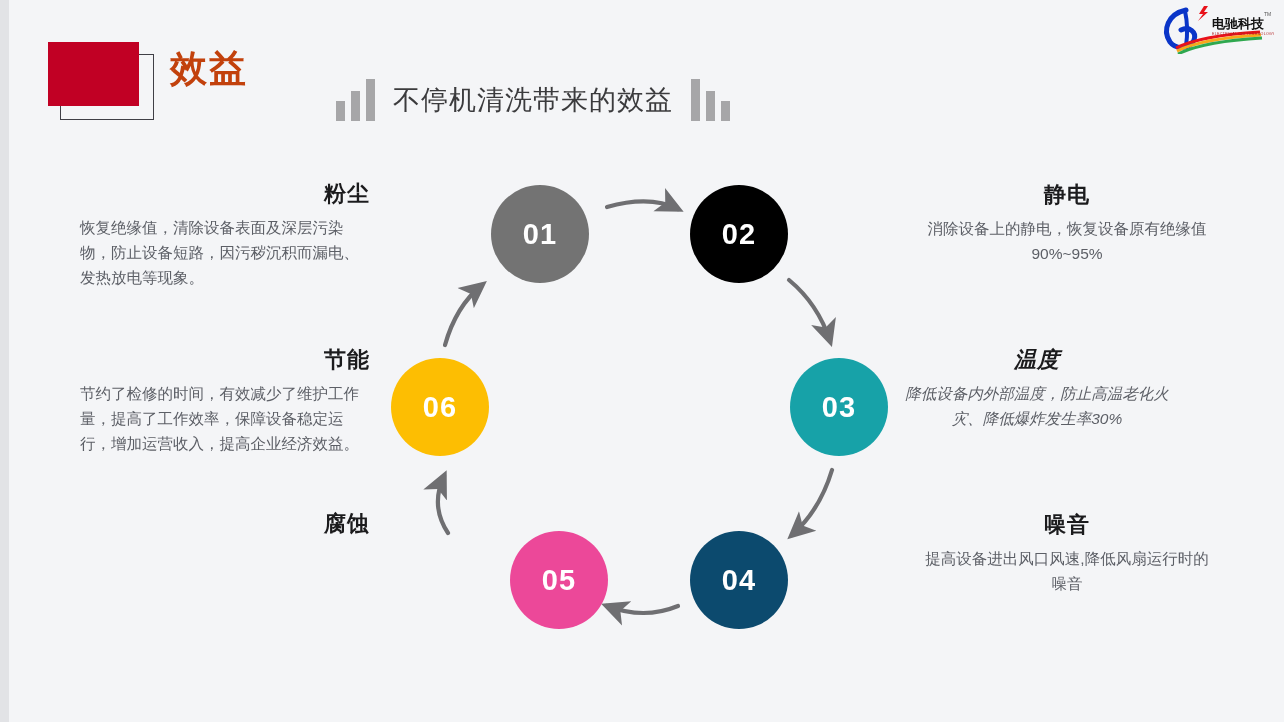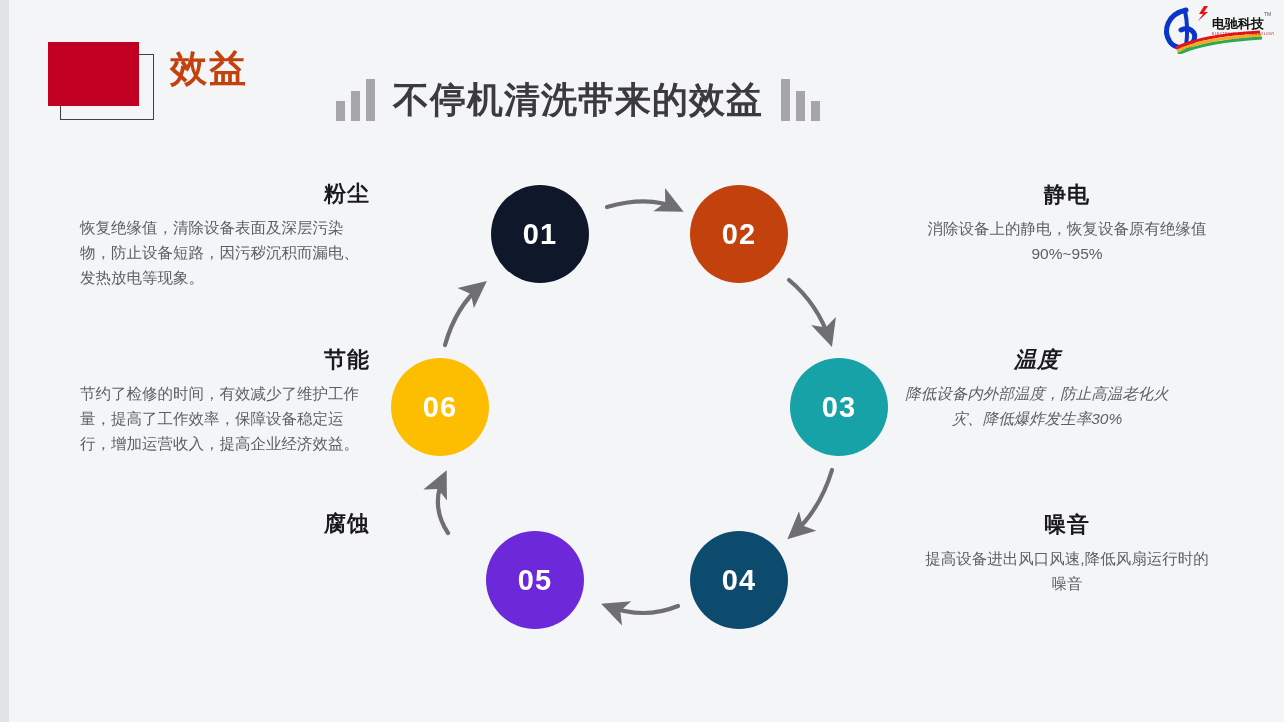--- a/index.html
+++ b/index.html
@@ -70,22 +70,22 @@
     gap: 6px;
   }
   .bars span { display: block; width: 9px; background: #a6a6a8; }
   .bars.asc span:nth-child(1) { height: 20px; }
   .bars.asc span:nth-child(2) { height: 30px; }
   .bars.asc span:nth-child(3) { height: 42px; }
   .bars.desc span:nth-child(1) { height: 42px; }
   .bars.desc span:nth-child(2) { height: 30px; }
   .bars.desc span:nth-child(3) { height: 20px; }
   .main-title {
-    font-size: 36px;
-    font-weight: 700;
+    font-size: 27px;
+    font-weight: 400;
     color: #3b3b3d;
     letter-spacing: 1px;
     margin: 0 18px;
     line-height: 1;
     white-space: nowrap;
   }
 
   
   .logo {
     position: absolute;
@@ -99,25 +99,25 @@
     width: 98px; height: 98px;
     border-radius: 50%;
     display: flex;
     align-items: center;
     justify-content: center;
     color: #ffffff;
     font-size: 29px;
     font-weight: 700;
     letter-spacing: 1px;
   }
-  .c01 { left: 491px; top: 185px; background: #0f172a; }
-  .c02 { left: 690px; top: 185px; background: #c2410c; }
+  .c01 { left: 491px; top: 185px; background: #737373; }
+  .c02 { left: 690px; top: 185px; background: #000000; }
   .c03 { left: 790px; top: 358px; background: #17a2a8; }
   .c04 { left: 690px; top: 531px; background: #0c4a6e; }
-  .c05 { left: 486px; top: 531px; background: #6d28d9; }
+  .c05 { left: 510px; top: 531px; background: #ec4899; }
   .c06 { left: 391px; top: 358px; background: #fdbe02; }
 
   .arrows {
     position: absolute;
     left: 0; top: 0;
     width: 1284px; height: 722px;
     pointer-events: none;
   }
 
   

